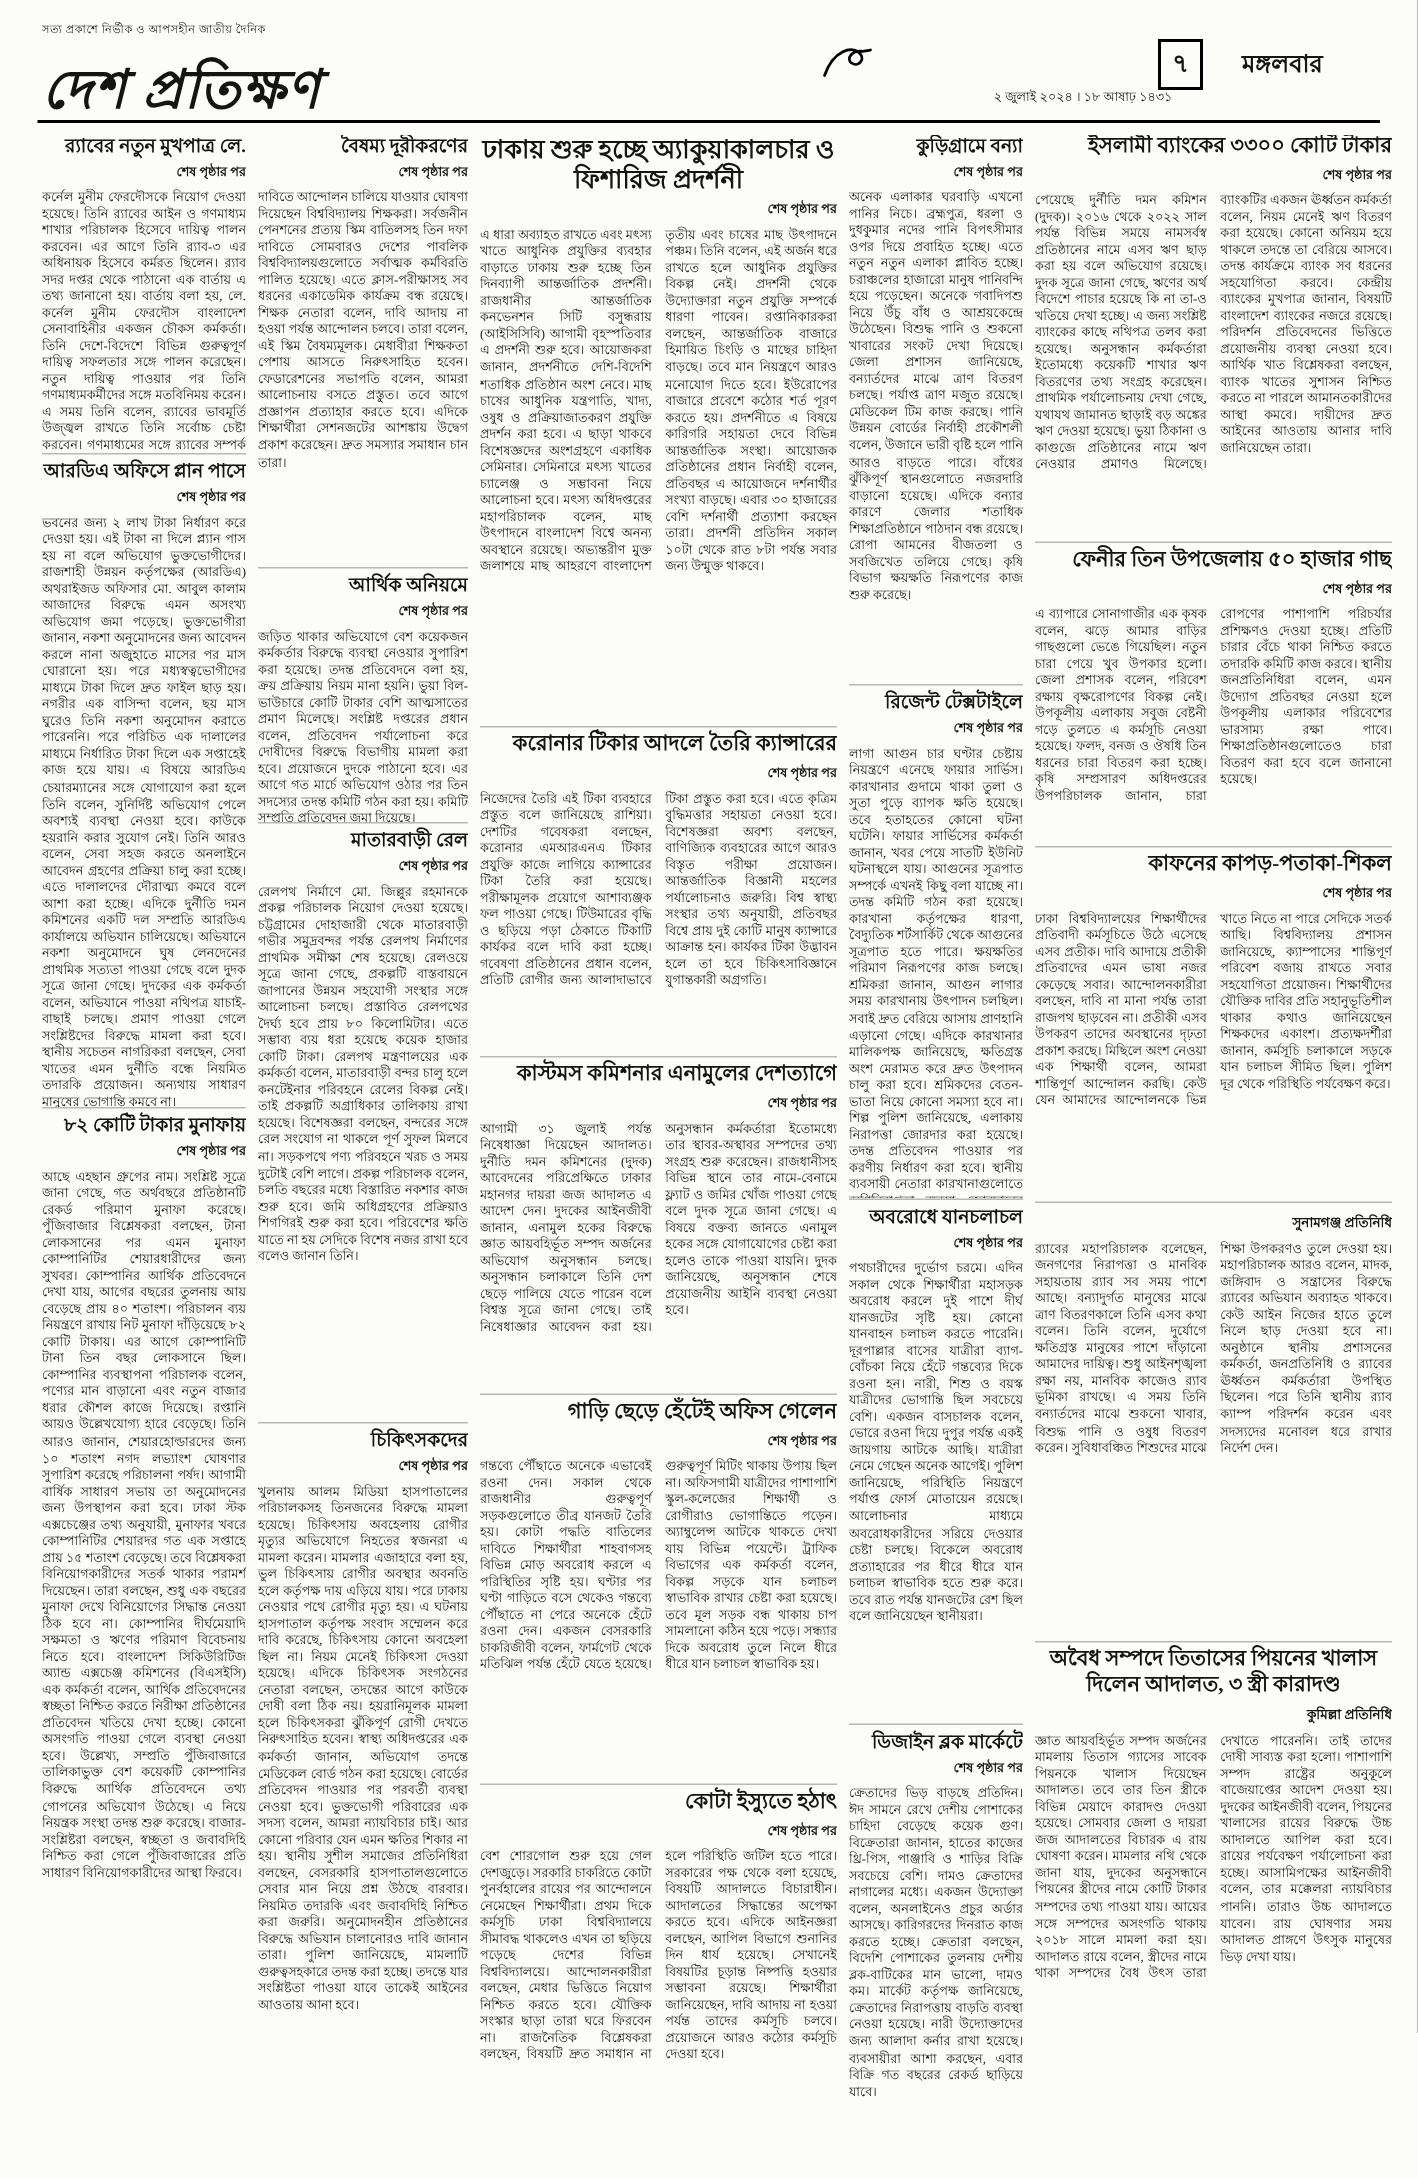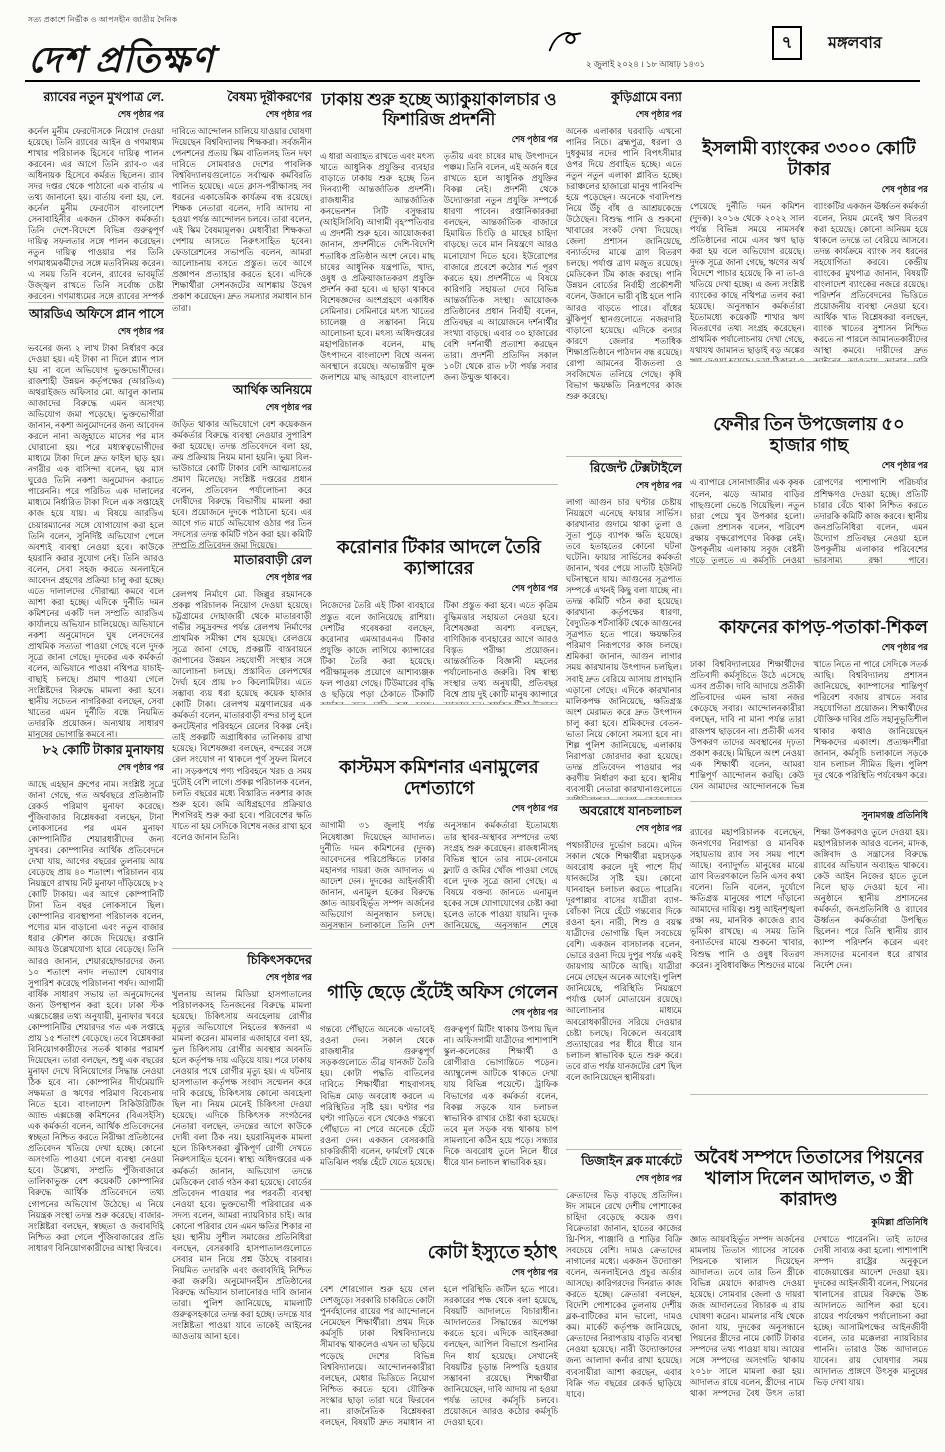--- a/index.html
+++ b/index.html
@@ -10,28 +10,28 @@
   }
   
   .masthead{position:absolute;left:28px;top:14px;width:300px;}
   .mast-tagline{font-size:7.5px;letter-spacing:.4px;color:#222;margin-bottom:16px;}
   .mast-name{font-size:36px;font-weight:bold;font-style:italic;line-height:1.05;letter-spacing:1px;}
   .flourish{position:absolute;left:548px;top:28px;width:34px;height:26px;}
   .section-title{position:absolute;left:588px;top:20px;margin:0;font-size:29px;font-weight:bold;letter-spacing:.5px;}
   .pagebox{position:absolute;left:772px;top:26px;width:26px;height:30px;border:2px solid #000;
            display:flex;align-items:center;justify-content:center;font-size:17px;font-weight:bold;}
   .day-label{position:absolute;left:828px;top:30px;font-size:16px;font-weight:bold;}
-  .date-line{position:absolute;left:586px;top:58px;width:200px;text-align:left;font-size:8.5px;}
+  .date-line{position:absolute;left:622px;top:58px;width:200px;text-align:center;font-size:8.5px;}
   .header-rule{position:absolute;left:25px;right:25px;top:80px;border-top:2px solid #000;}
   
   .art{position:absolute;overflow:hidden;display:flex;flex-direction:column;box-sizing:border-box;align-items:flex-end;}
   .art.sep{border-top:1px solid #b9b9b2;padding-top:4px;}
   .hl{margin:0 0 2px;font-weight:bold;text-align:center;line-height:1.18;}
   .hl1{font-size:12.5px;}
-  .hl2{font-size:18px;margin-top:48px;}
+  .hl2{font-size:14px;}
   .hl2big{font-size:17px;}
   .kicker{text-align:center;font-size:8.5px;font-weight:bold;margin:1px 0 4px;}
   .byline{font-size:9px;font-weight:bold;margin:2px 0 4px;}
   .bodywrap{flex:1;overflow:hidden;}
   .bodywrap.two{column-count:2;column-gap:9px;}
   .body{margin:0;font-size:8.5px;line-height:1.3;text-align:justify;}
 </style>
 </head>
 <body>
 

